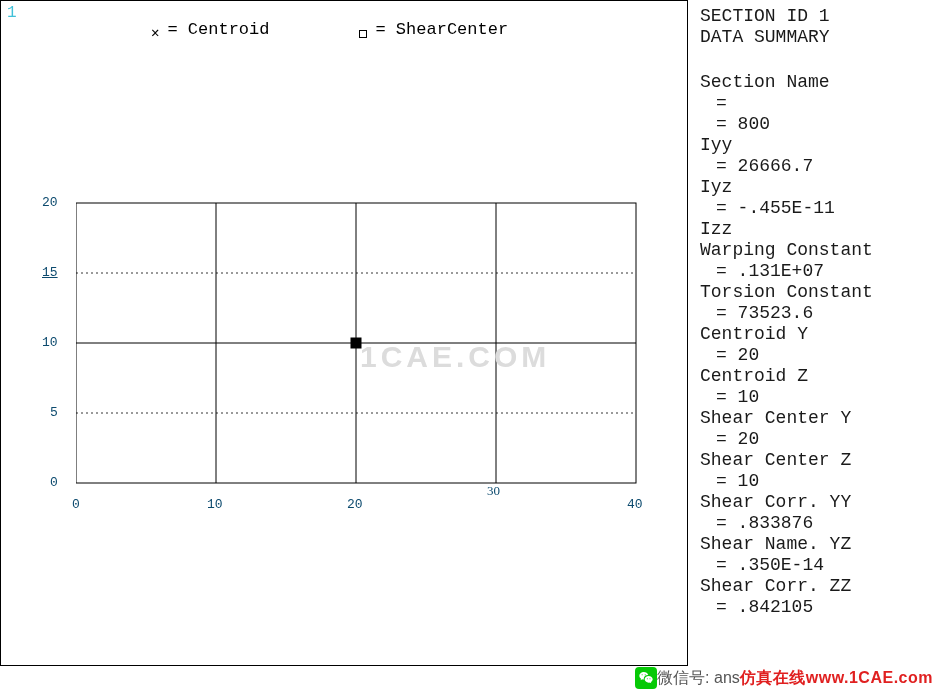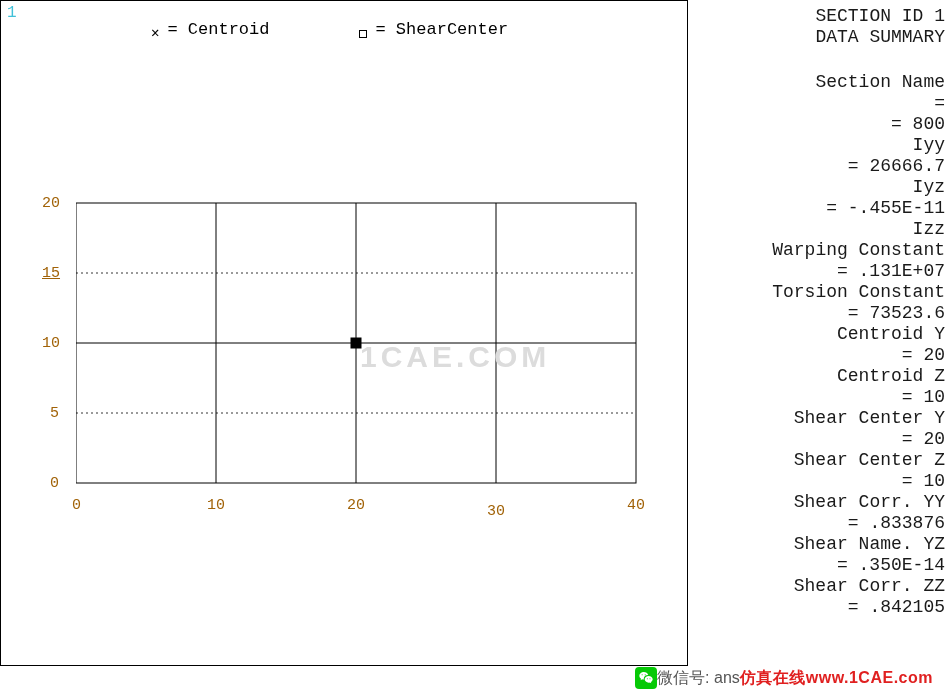--- a/index.html
+++ b/index.html
@@ -71,39 +71,38 @@
   
   .plot-area {
     position: absolute;
     left: 75px;
     top: 70px;
     width: 580px;
     height: 520px;
   }
   .axis-label {
     position: absolute;
-    font-size: 15px;
-    color: #a16207;
+    font-size: 13px;
+    color: #0c4a6e;
   }
   
   .grid-svg {
     position: absolute;
     left: 0;
     top: 0;
   }
   
   .data-panel {
     flex: 1;
     padding: 6px 4px 6px 12px;
     font-family: "Courier New", Courier, monospace;
     font-size: 18px;
     line-height: 21px;
     color: #1a1a1a;
     white-space: nowrap;
-    text-align: right;
   }
   .data-panel .heading {
     margin-bottom: 10px;
   }
   .data-panel .spacer {
     height: 14px;
   }
   .data-panel .prop-name {
     display: block;
   }
@@ -168,21 +167,21 @@
 
       <span class="axis-label" style="left:-34px; top:124px;">20</span>
       <span class="axis-label" style="left:-34px; top:194px;text-decoration:underline;">15</span>
       <span class="axis-label" style="left:-34px; top:264px;">10</span>
       <span class="axis-label" style="left:-26px; top:334px;">5</span>
       <span class="axis-label" style="left:-26px; top:404px;">0</span>
 
       <span class="axis-label" style="top:426px; left:-4px;">0</span>
       <span class="axis-label" style="top:426px; left:131px;">10</span>
       <span class="axis-label" style="top:426px; left:271px;">20</span>
-      <span class="axis-label" style="top:432px; left:411px;">30</span>
+      <span class="axis-label" style="top:412px; left:411px;font-family:Liberation Serif, serif;">30</span>
       <span class="axis-label" style="top:426px; left:551px;">40</span>
 
       <svg class="grid-svg" width="580" height="520">
 
         <rect x="0" y="132" width="560" height="280" fill="none" stroke="#000" stroke-width="1"></rect>
 
         <line x1="0" y1="272" x2="560" y2="272" stroke="#000" stroke-width="1"></line>
 
         <line x1="0" y1="342" x2="560" y2="342" stroke="#000" stroke-width="0.8" stroke-dasharray="2,3"></line>
         <line x1="0" y1="202" x2="560" y2="202" stroke="#000" stroke-width="0.8" stroke-dasharray="2,3"></line>

